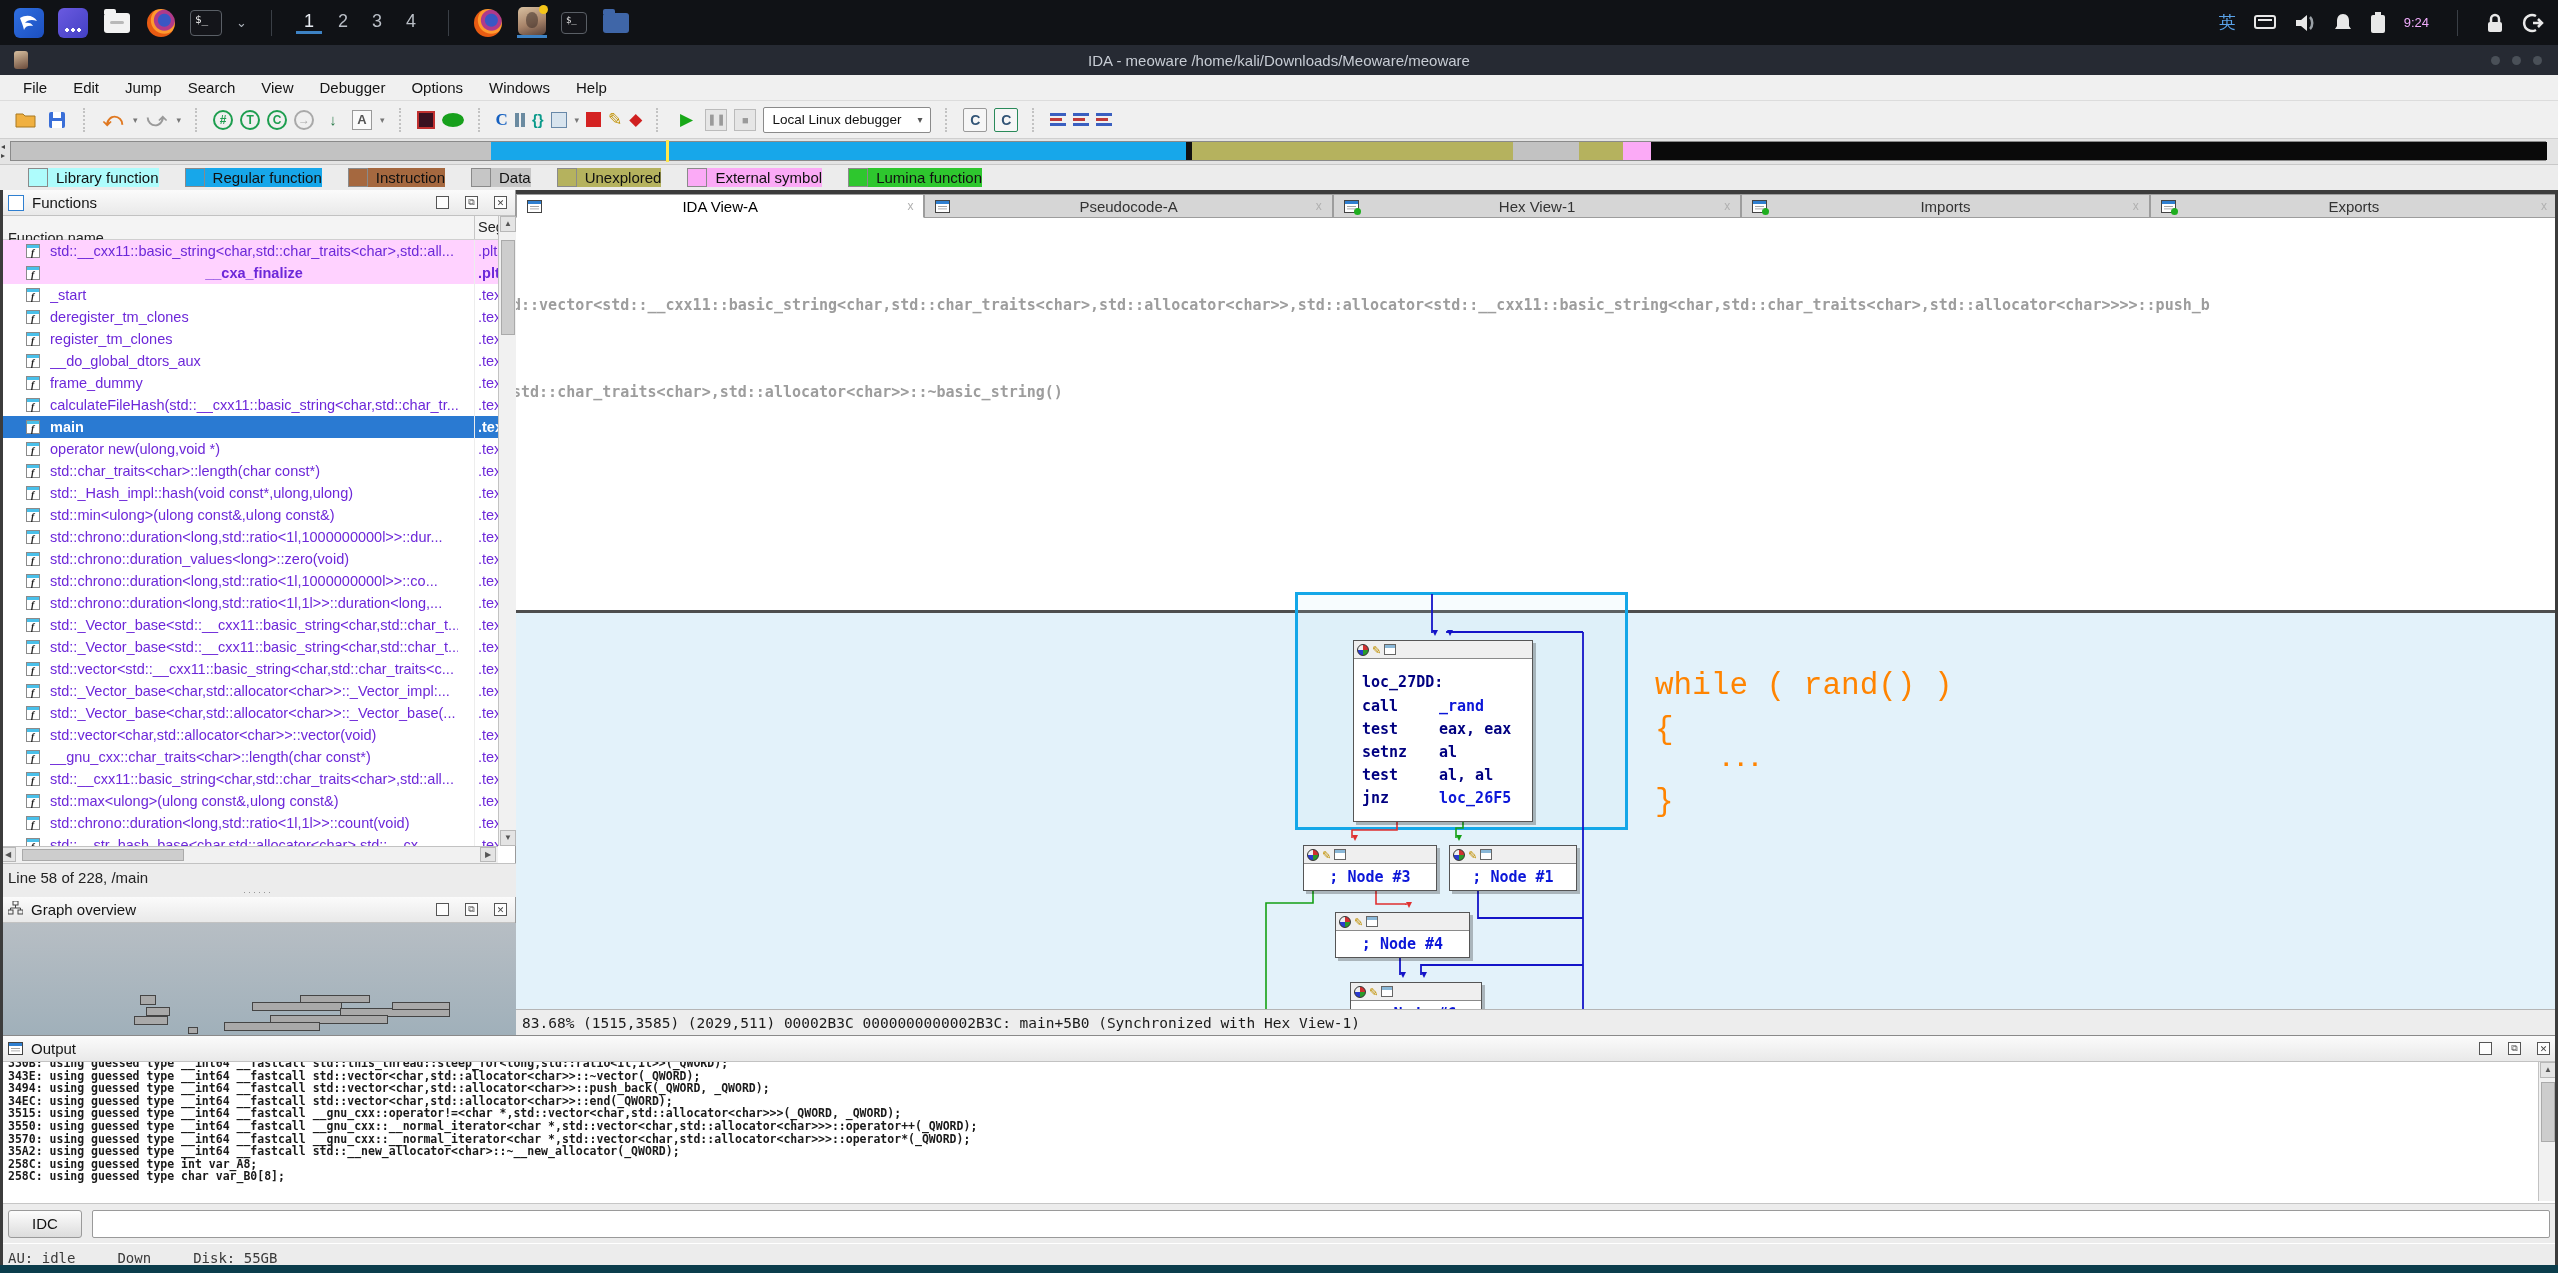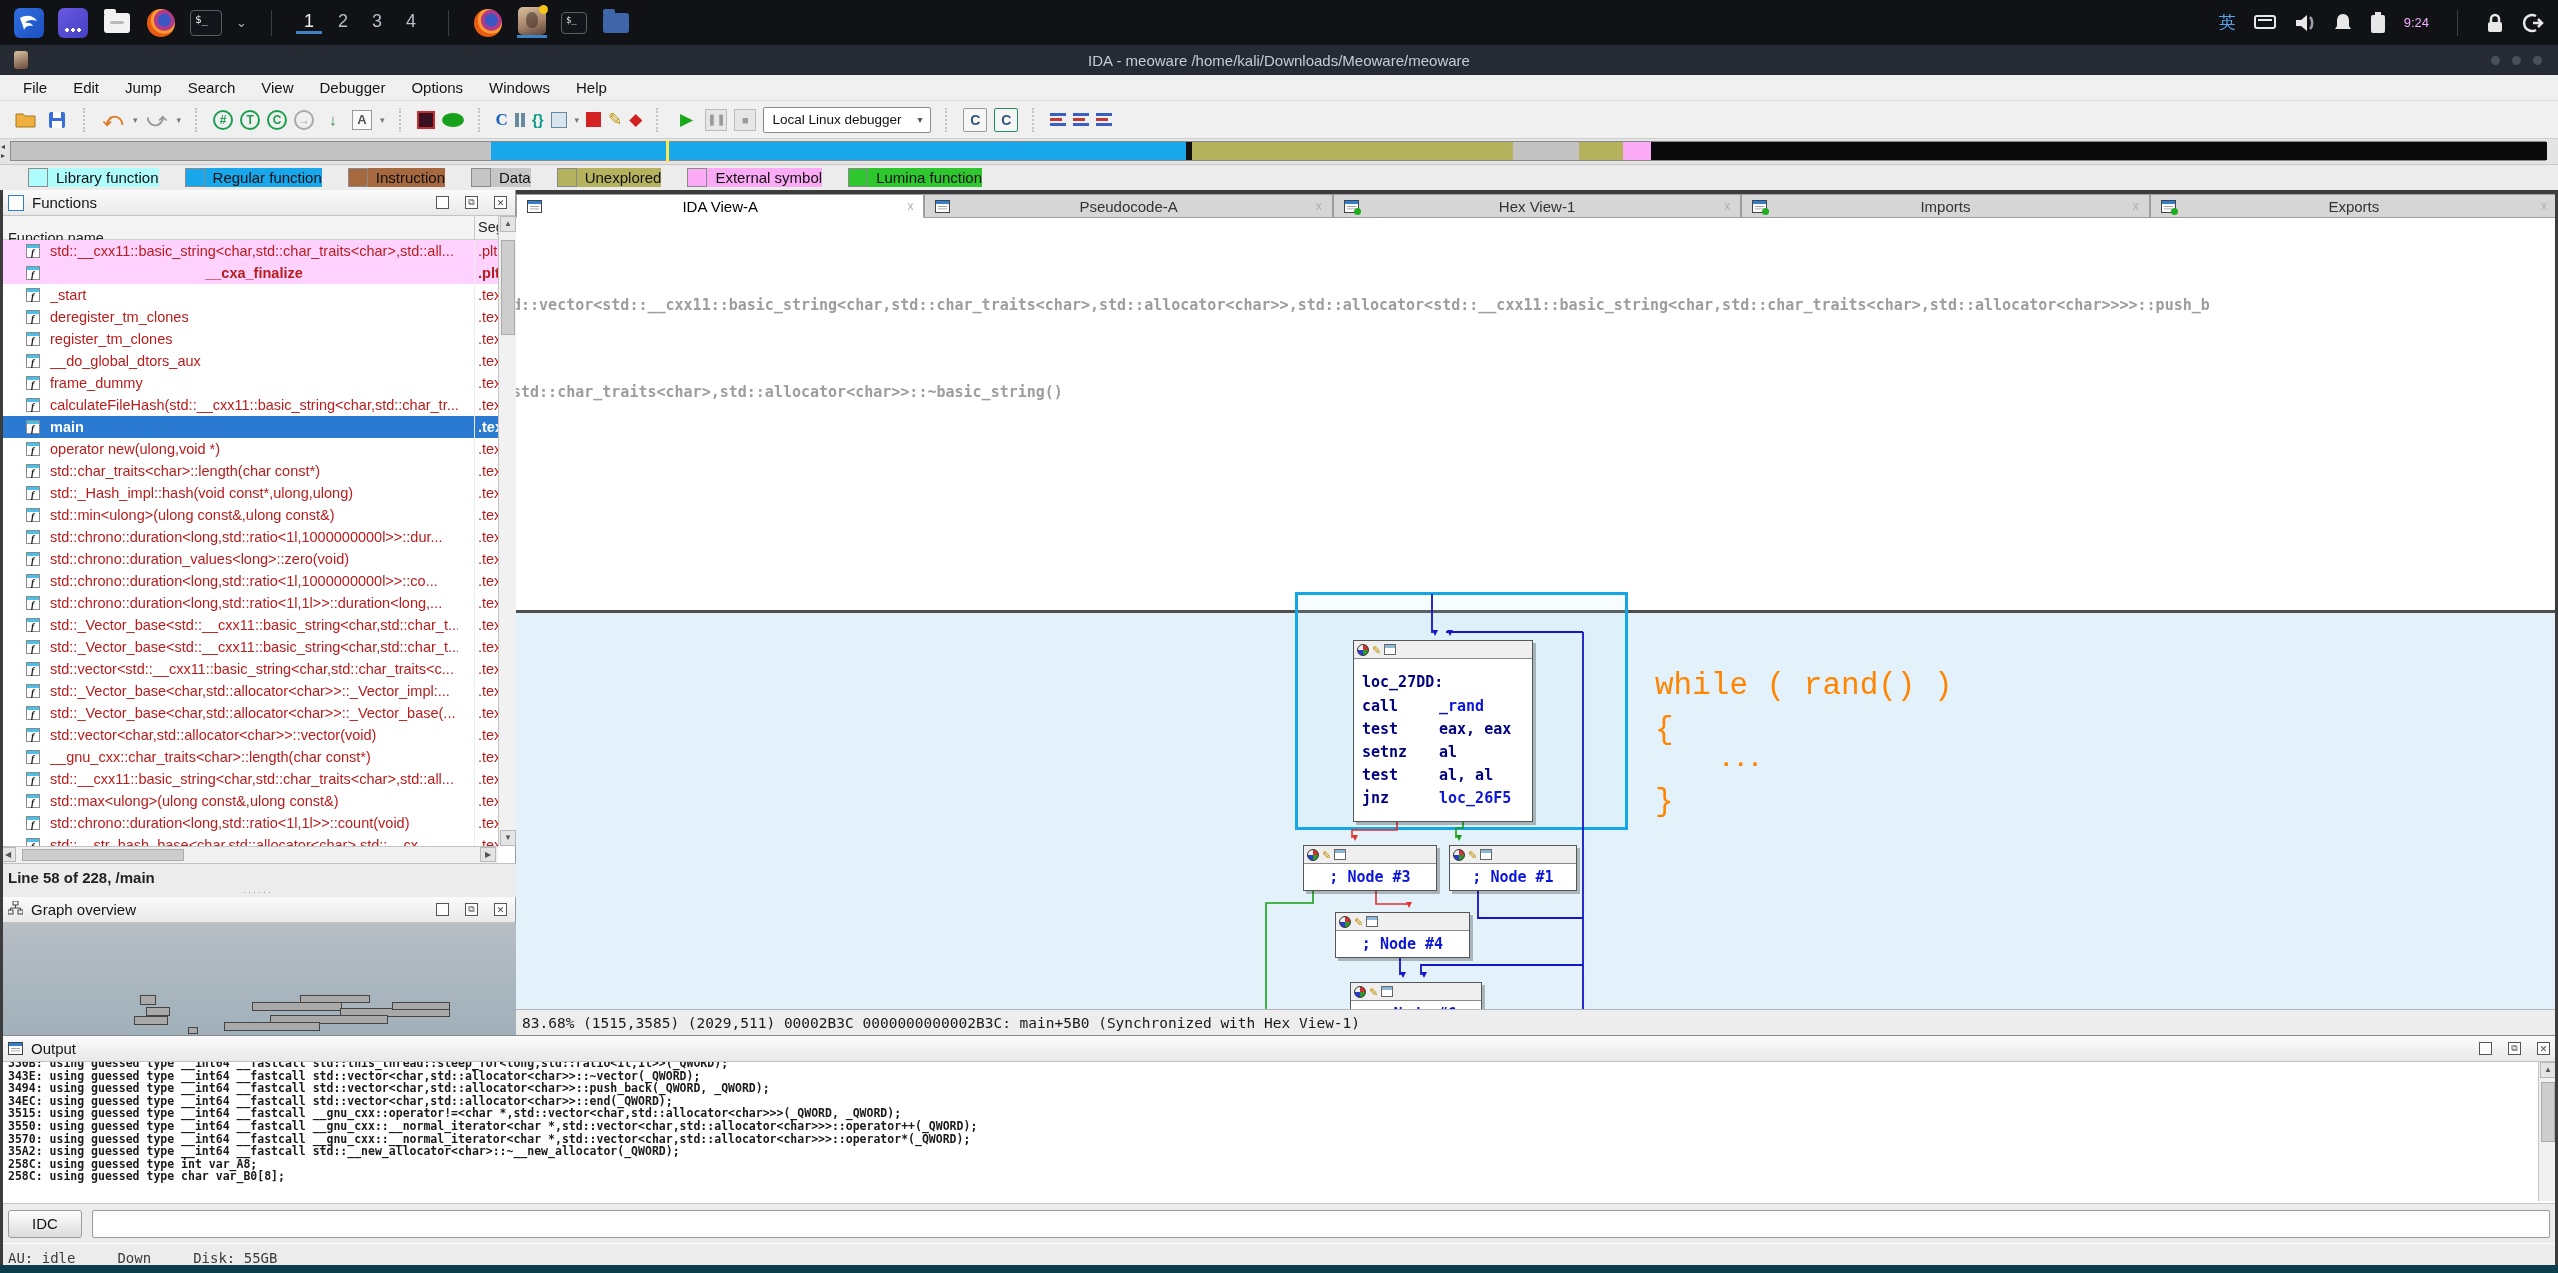--- a/index.html
+++ b/index.html
@@ -107,40 +107,40 @@
           background:linear-gradient(#9a9a9a 1px,transparent 1px) 0 0/100% 2.5px; }
   
   .fpanel { position:absolute; left:0; top:190px; width:516px; height:700px; background:#fff;
             border-right:1px solid #9a9a9a; }
   .fheader { position:absolute; left:0; top:26px; width:498px; height:24px; background:#f4f4f4;
              border-bottom:1px solid #cfcfcf; font-size:14.5px; color:#222; }
   .fheader .c1 { position:absolute; left:8px; top:14px; }
   .fheader .c2 { position:absolute; left:478px; top:3px; width:20px; overflow:hidden; white-space:nowrap; }
   .fheader .cl { position:absolute; left:474px; top:0; bottom:0; width:1px; background:#c6c6c6; }
   .flist { position:absolute; left:0; top:50px; width:498px; height:606px; overflow:hidden; background:#fff; }
-  .frow { position:relative; height:22px; display:flex; align-items:center; font-size:14.5px; color:#b91c1c;
+  .frow { position:relative; height:22px; display:flex; align-items:center; font-size:14.5px; color:#6d28d9;
           white-space:nowrap; }
   .frow .f-icon { position:absolute; left:26px; top:4px; width:14px; height:14px; border:1px solid #8a8a8a;
           background:#fff; }
   .frow .f-icon::before { content:""; position:absolute; left:0; right:0; top:0; height:3px; background:#49c0ea; }
   .frow .f-icon::after { content:"f"; position:absolute; left:4px; top:2px; font:italic bold 10px "Liberation Serif",serif; color:#222; }
   .frow .fname { position:absolute; left:50px; right:40px; overflow:hidden; }
   .frow .fseg { position:absolute; left:478px; width:20px; overflow:hidden; }
   .frow.lib { background:#ffd2ff; }
   .frow.bold { font-weight:bold;text-align:center; }
   .frow.selected { background:#2a7ad2; color:#fff; font-weight:bold; }
   .vscroll { position:absolute; left:498px; top:26px; width:18px; height:630px; background:#f1f1f1;
              border-left:1px solid #c2c2c2; }
   .sbtn { position:absolute; left:1px; width:16px; height:16px; background:#e4e4e4; border:1px solid #b8b8b8;
           color:#555; font-size:8px; text-align:center; line-height:14px; }
   .vthumb { position:absolute; left:2px; top:24px; width:14px; height:95px; background:#cdcdcd; border:1px solid #aaa; }
   .hscroll { position:absolute; left:0; top:656px; width:498px; height:17px; background:#f1f1f1; border-top:1px solid #c2c2c2; }
   .hthumb { position:absolute; left:22px; top:2px; width:162px; height:12px; background:#cdcdcd; border:1px solid #aaa; }
   .fstatus { position:absolute; left:0; top:673px; width:516px; height:27px; background:#ececec;
-             border-top:1px solid #c2c2c2; font-size:15px; color:#222; display:flex; align-items:center; padding-left:8px;font-weight:bold; }
+             border-top:1px solid #c2c2c2; font-size:15px; color:#222; display:flex; align-items:center; padding-left:8px; }
   
   .splitter { position:absolute; left:0; top:890px; width:516px; height:7px; background:#ececec;
               color:#8a8a8a; font-size:9px; text-align:center; line-height:5px; letter-spacing:2px; }
   .gpanel { position:absolute; left:0; top:897px; width:516px; height:138px; border-right:1px solid #9a9a9a; background:#ececec; }
   .gcontent { position:absolute; left:0; top:26px; width:516px; height:112px;
               background:linear-gradient(#b7bec4,#a0b0ba); overflow:hidden; }
   .mini-rect { position:absolute; background:#a9a9a9; border:1px solid #444; }
   
   .topline { position:absolute; left:0; top:190px; width:2558px; height:4px; background:#3c3c3c; }
   .idaview { position:absolute; left:516px; top:194px; width:2042px; height:841px; }

